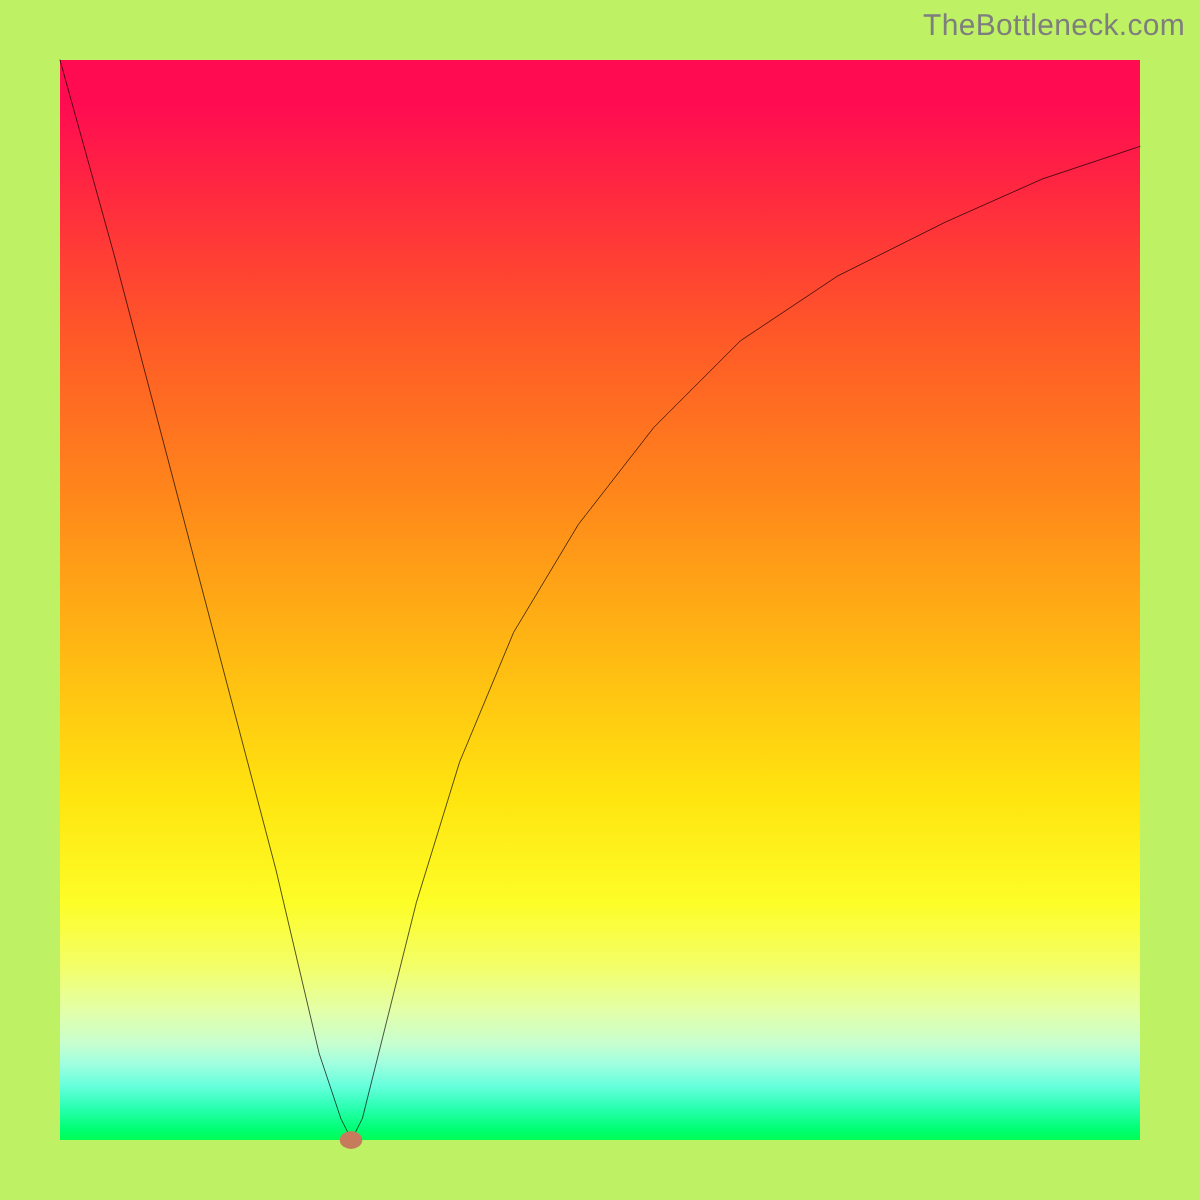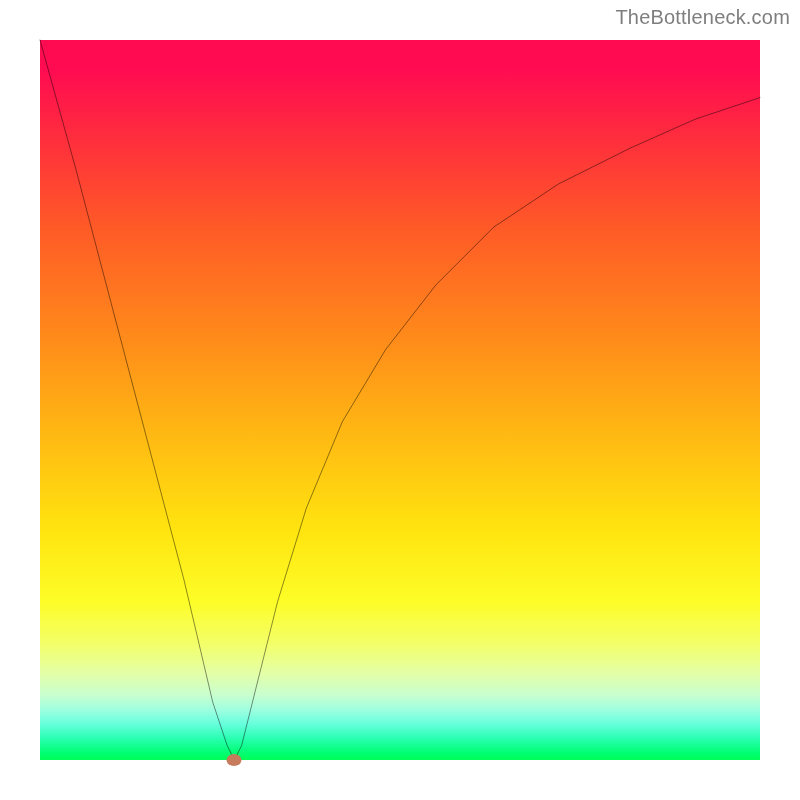--- a/index.html
+++ b/index.html
@@ -8,21 +8,21 @@
     width: 800px;
     height: 800px;
     overflow: hidden;
     background: #000;
     font-family: Arial, Helvetica, sans-serif;
   }
   .frame {
     position: relative;
     width: 800px;
     height: 800px;
-    background: #ffffff;
+    background: #bef264;
   }
   .plot {
     position: absolute;
     left: 40px;
     top: 40px;
     width: 720px;
     height: 720px;
     background: linear-gradient(to bottom,
       #ff0b52 0%,
       #ff0b52 4%,

